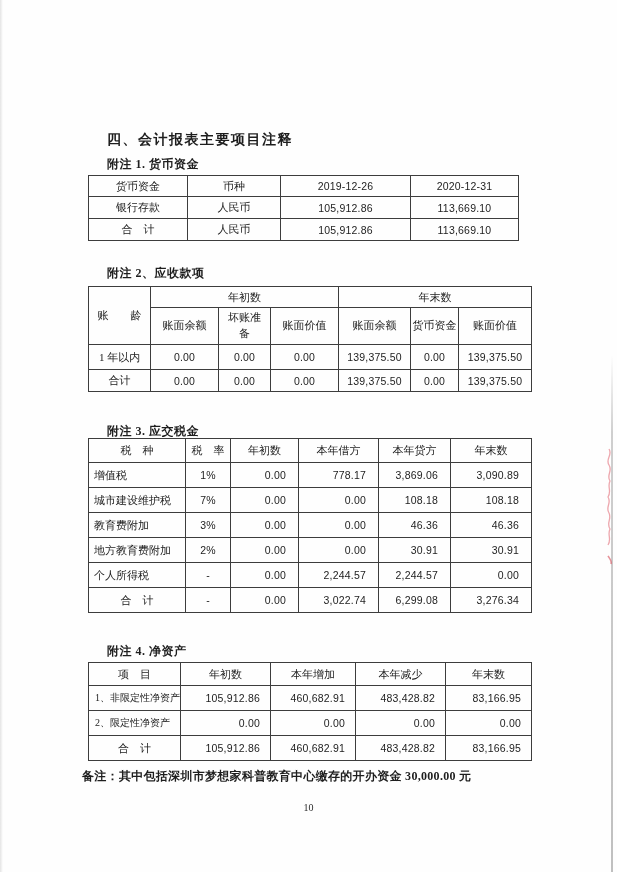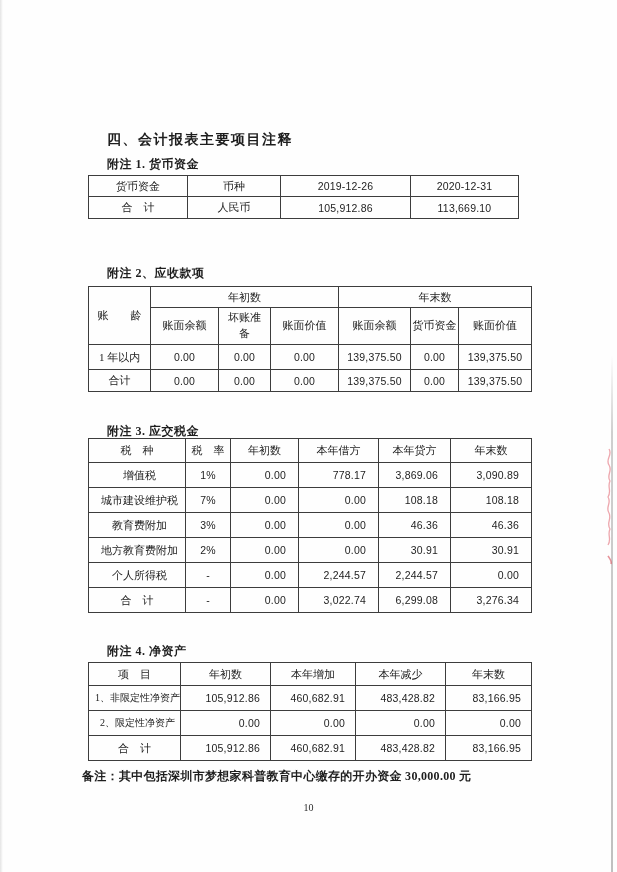--- a/index.html
+++ b/index.html
@@ -12,21 +12,21 @@
   .right-edge{position:absolute;left:611px;top:355px;width:2px;height:517px;
     background:linear-gradient(to bottom, rgba(180,180,180,0), rgba(168,168,168,0.55) 15%, rgba(150,150,150,0.6));}
   .red-note{position:absolute;left:599px;top:446px;}
   .doc-title{position:absolute;left:107px;top:131px;font-size:14px;font-weight:bold;letter-spacing:1.5px;}
   .note-h{position:absolute;left:107px;font-size:12px;font-weight:bold;letter-spacing:0.5px;}
   .h1{top:156px}.h2{top:265px}.h3{top:423px}.h4{top:643px}
   table{border-collapse:collapse;table-layout:fixed;position:absolute;left:88px;
     font-size:11px;color:#1c1c1c;}
   td{border:1px solid #3d3d3d;padding:0;text-align:center;vertical-align:middle;overflow:hidden;}
   .num{font-family:"Liberation Sans","DejaVu Sans",sans-serif;font-size:10.5px;letter-spacing:0.2px;}
-  td.l{text-align:center;padding-left:6px;}
+  td.l{text-align:left;padding-left:6px;}
   td.r{text-align:right;padding-right:12px;}
   td.wrap{white-space:pre-line;line-height:1.45;}
   .t1{top:175px;width:430px;}
   .t1 tr{height:21px}.t1 tr.data{height:22px}
   .t2{top:286px;width:443px;}
   .t2 tr.g{height:21px}.t2 tr.s{height:37px}.t2 tr.d1{height:25px}.t2 tr.d2{height:22px}
   .t3{top:438px;width:443px;}
   .t3 tr.hd{height:24px}.t3 tr.data{height:25px}
   .t3 td.l{padding-left:5px;}
   .t4{top:662px;width:443px;}
@@ -60,20 +60,26 @@
         <col style="width:108px">
       </colgroup>
     <tbody>
         <tr class="hd">
       <td>货币资金</td>
       <td>币种</td>
       <td class="num">2019-12-26</td>
       <td class="num">2020-12-31</td>
     </tr>
     <tr class="data">
+      <td>银行存款</td>
+      <td>人民币</td>
+      <td class="num">105,912.86</td>
+      <td class="num">113,669.10</td>
+    </tr>
+    <tr class="data">
       <td>合　计</td>
       <td>人民币</td>
       <td class="num">105,912.86</td>
       <td class="num">113,669.10</td>
     </tr>
   </tbody>
     </table>
 
   <div class="note-h h2">附注 2、应收款项</div>
   <table class="t2">

